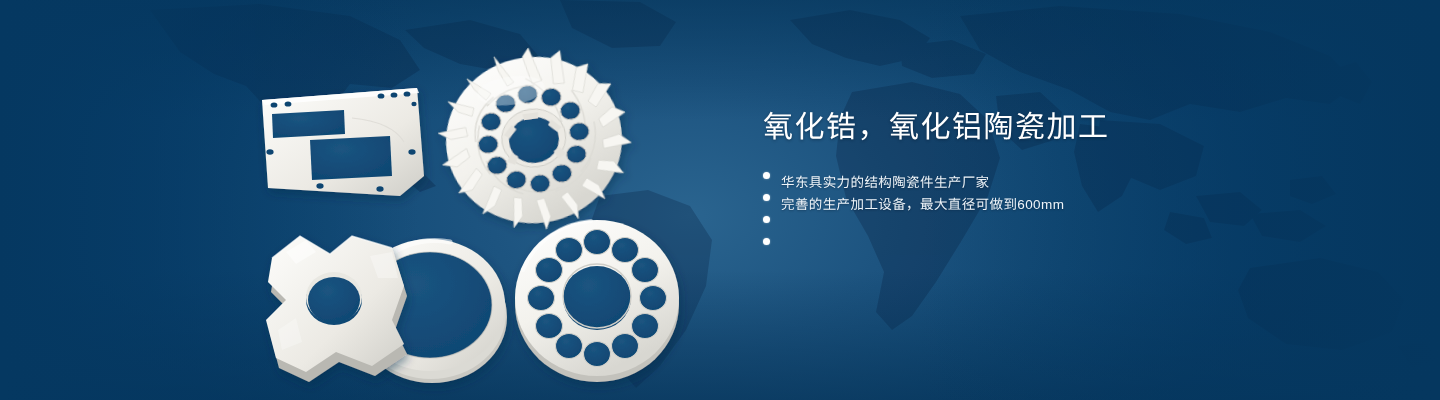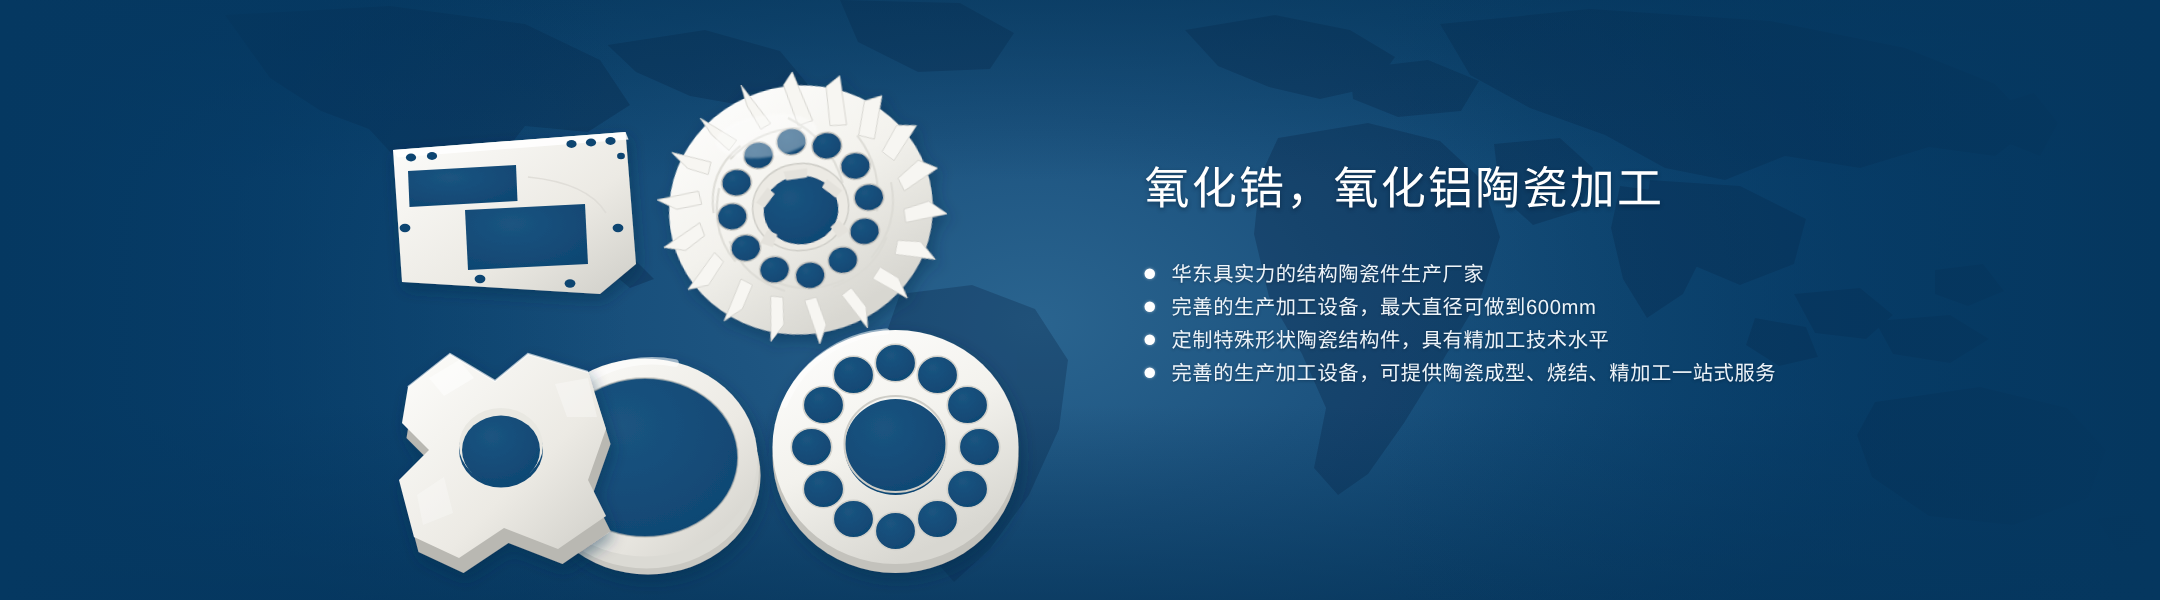--- a/index.html
+++ b/index.html
@@ -48,21 +48,21 @@
   }
   .headline{
     margin:0;padding:0;
     font-size:30px;font-weight:400;letter-spacing:1.5px;
     color:#ffffff;line-height:1.25;
     text-shadow:0 1px 3px rgba(0,20,40,0.45);
     white-space:nowrap;
   }
   .bullets{list-style:none;margin:0;padding:0;margin-top:26px;}
   .bullet{
-    display:flex;align-items:center;
+    display:flex;
     height:22px;margin-bottom:0px;
   }
   .dot{
     flex:0 0 auto;width:7px;height:7px;border-radius:50%;
     background:#ffffff;margin-right:11px;
     box-shadow:0 0 2px rgba(255,255,255,0.5);
   }
   .btext{
     font-size:13.5px;color:#eef4f9;letter-spacing:0.4px;
     white-space:nowrap;line-height:22px;
@@ -304,22 +304,20 @@
       <li class="bullet">
         <span class="dot"></span>
         <span class="btext">华东具实力的结构陶瓷件生产厂家</span>
       </li>
       <li class="bullet">
         <span class="dot"></span>
         <span class="btext">完善的生产加工设备，最大直径可做到600mm</span>
       </li>
       <li class="bullet">
         <span class="dot"></span>
-        <span class="btext">定制特殊形状陶瓷结构件，具有精加工技术水平</span>
       </li>
       <li class="bullet">
         <span class="dot"></span>
-        <span class="btext">完善的生产加工设备，可提供陶瓷成型、烧结、精加工一站式服务</span>
       </li>
     </ul>
   </div>
 
 </div>
 
 </body></html>

